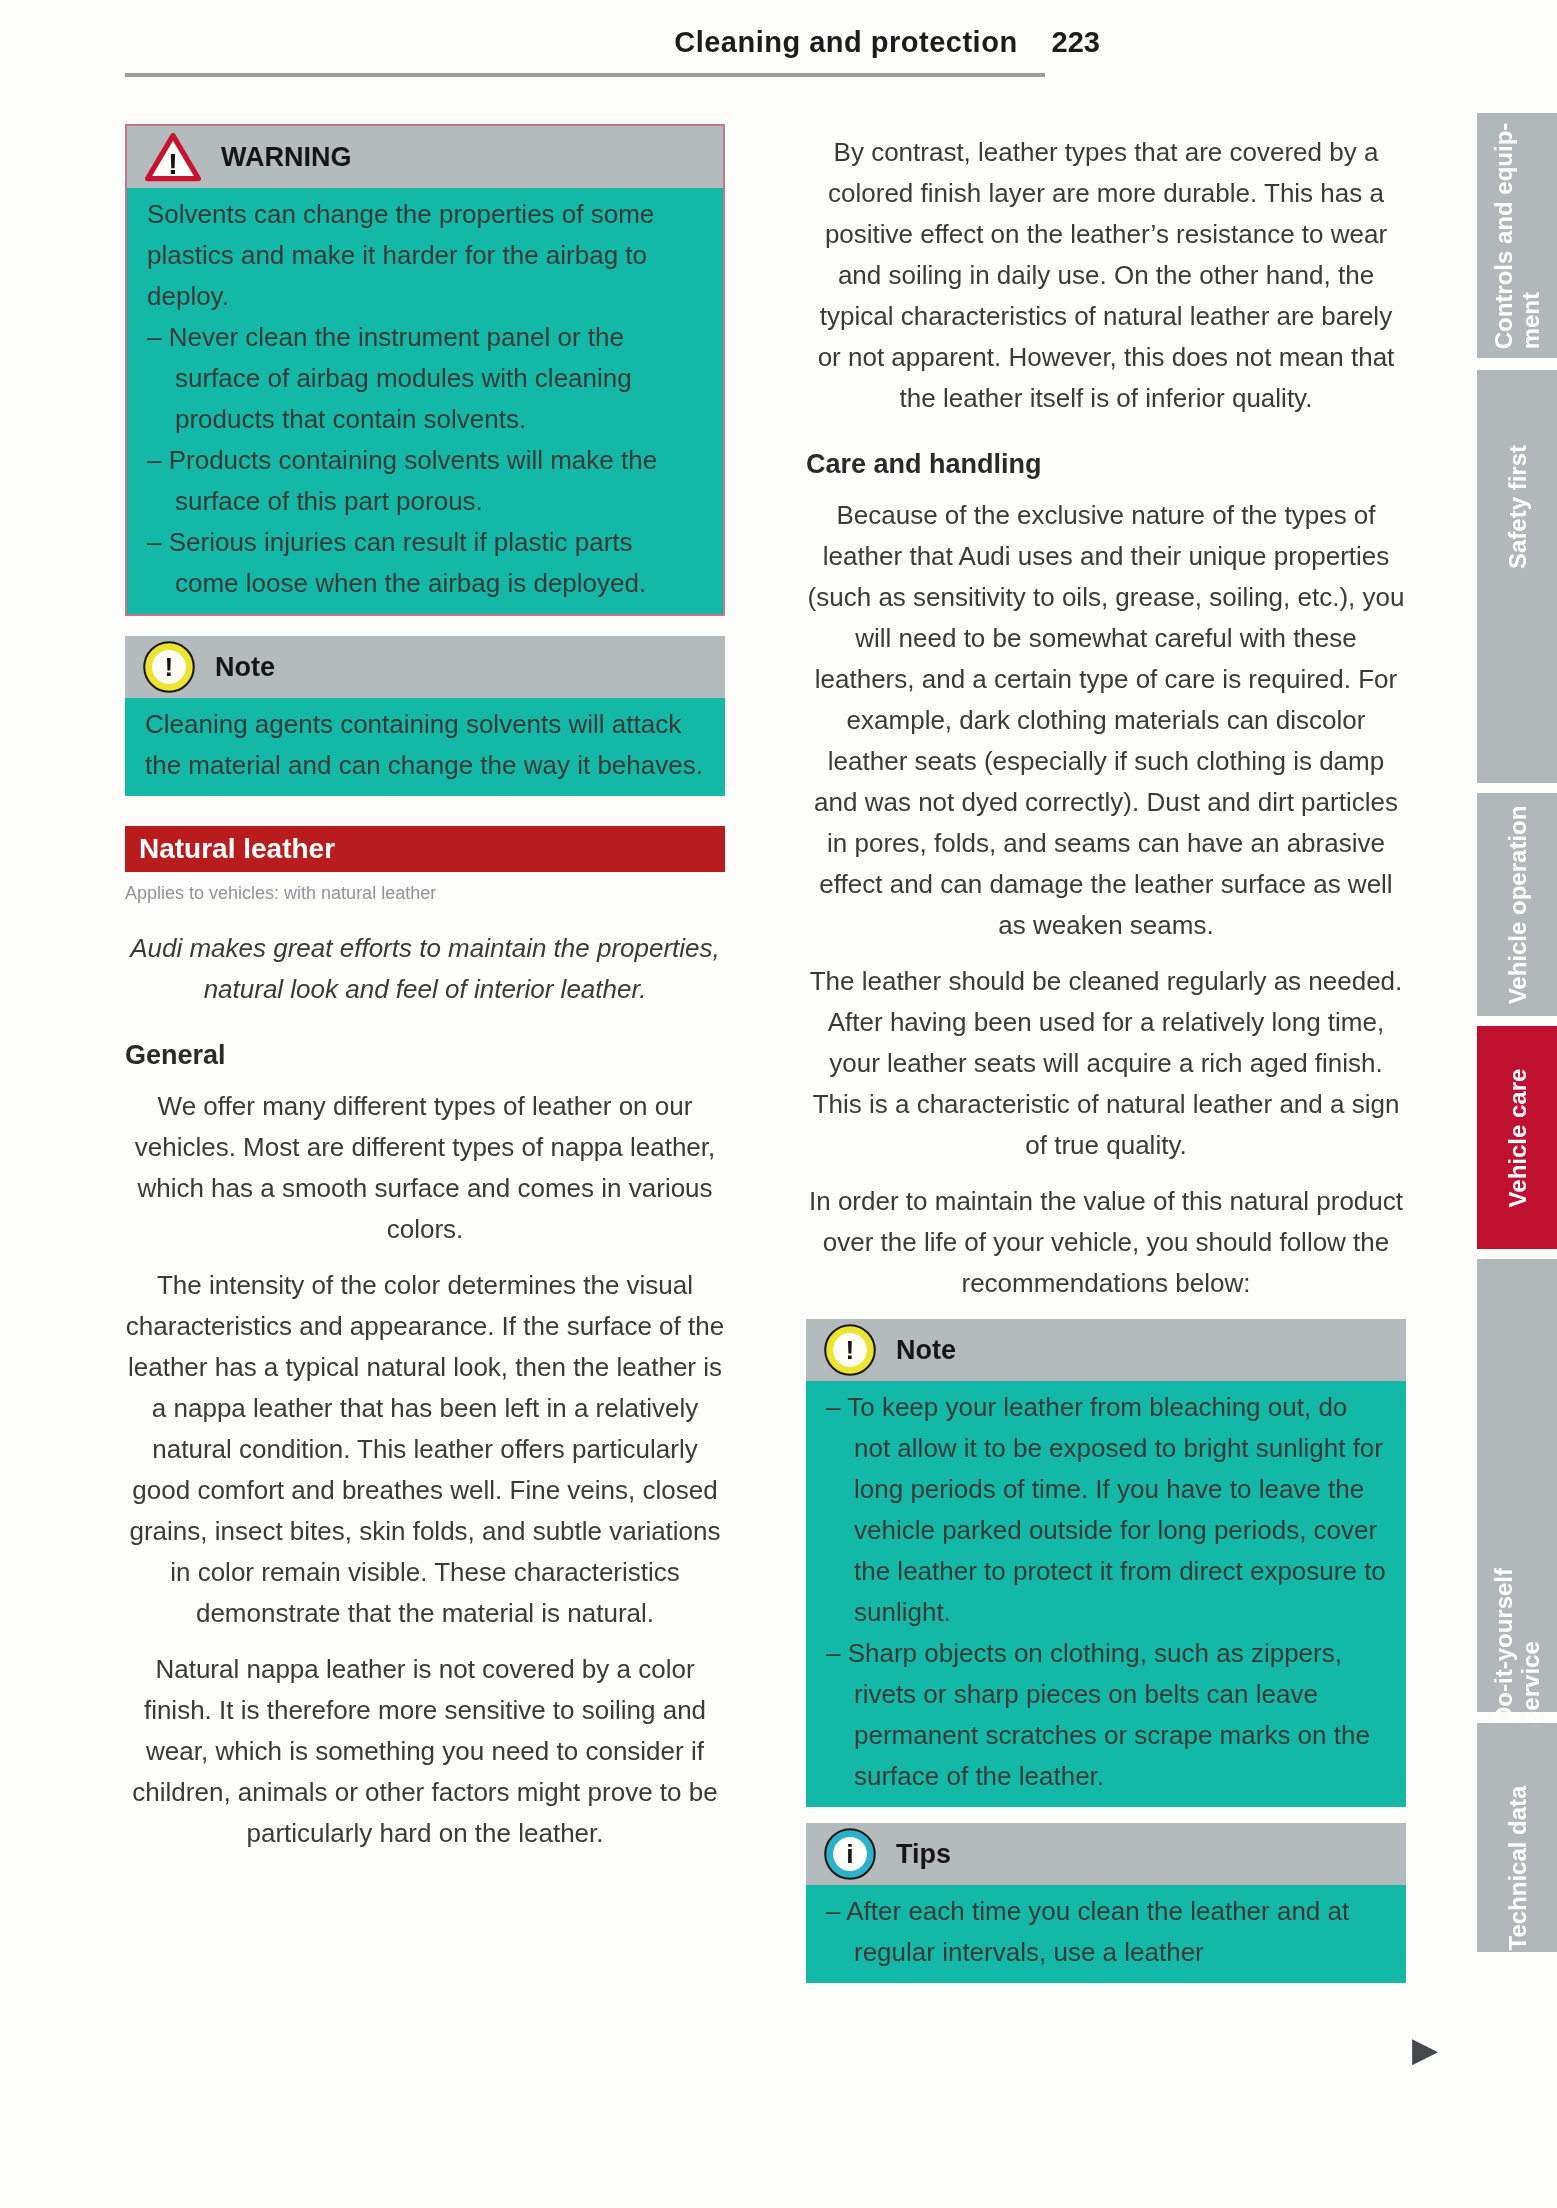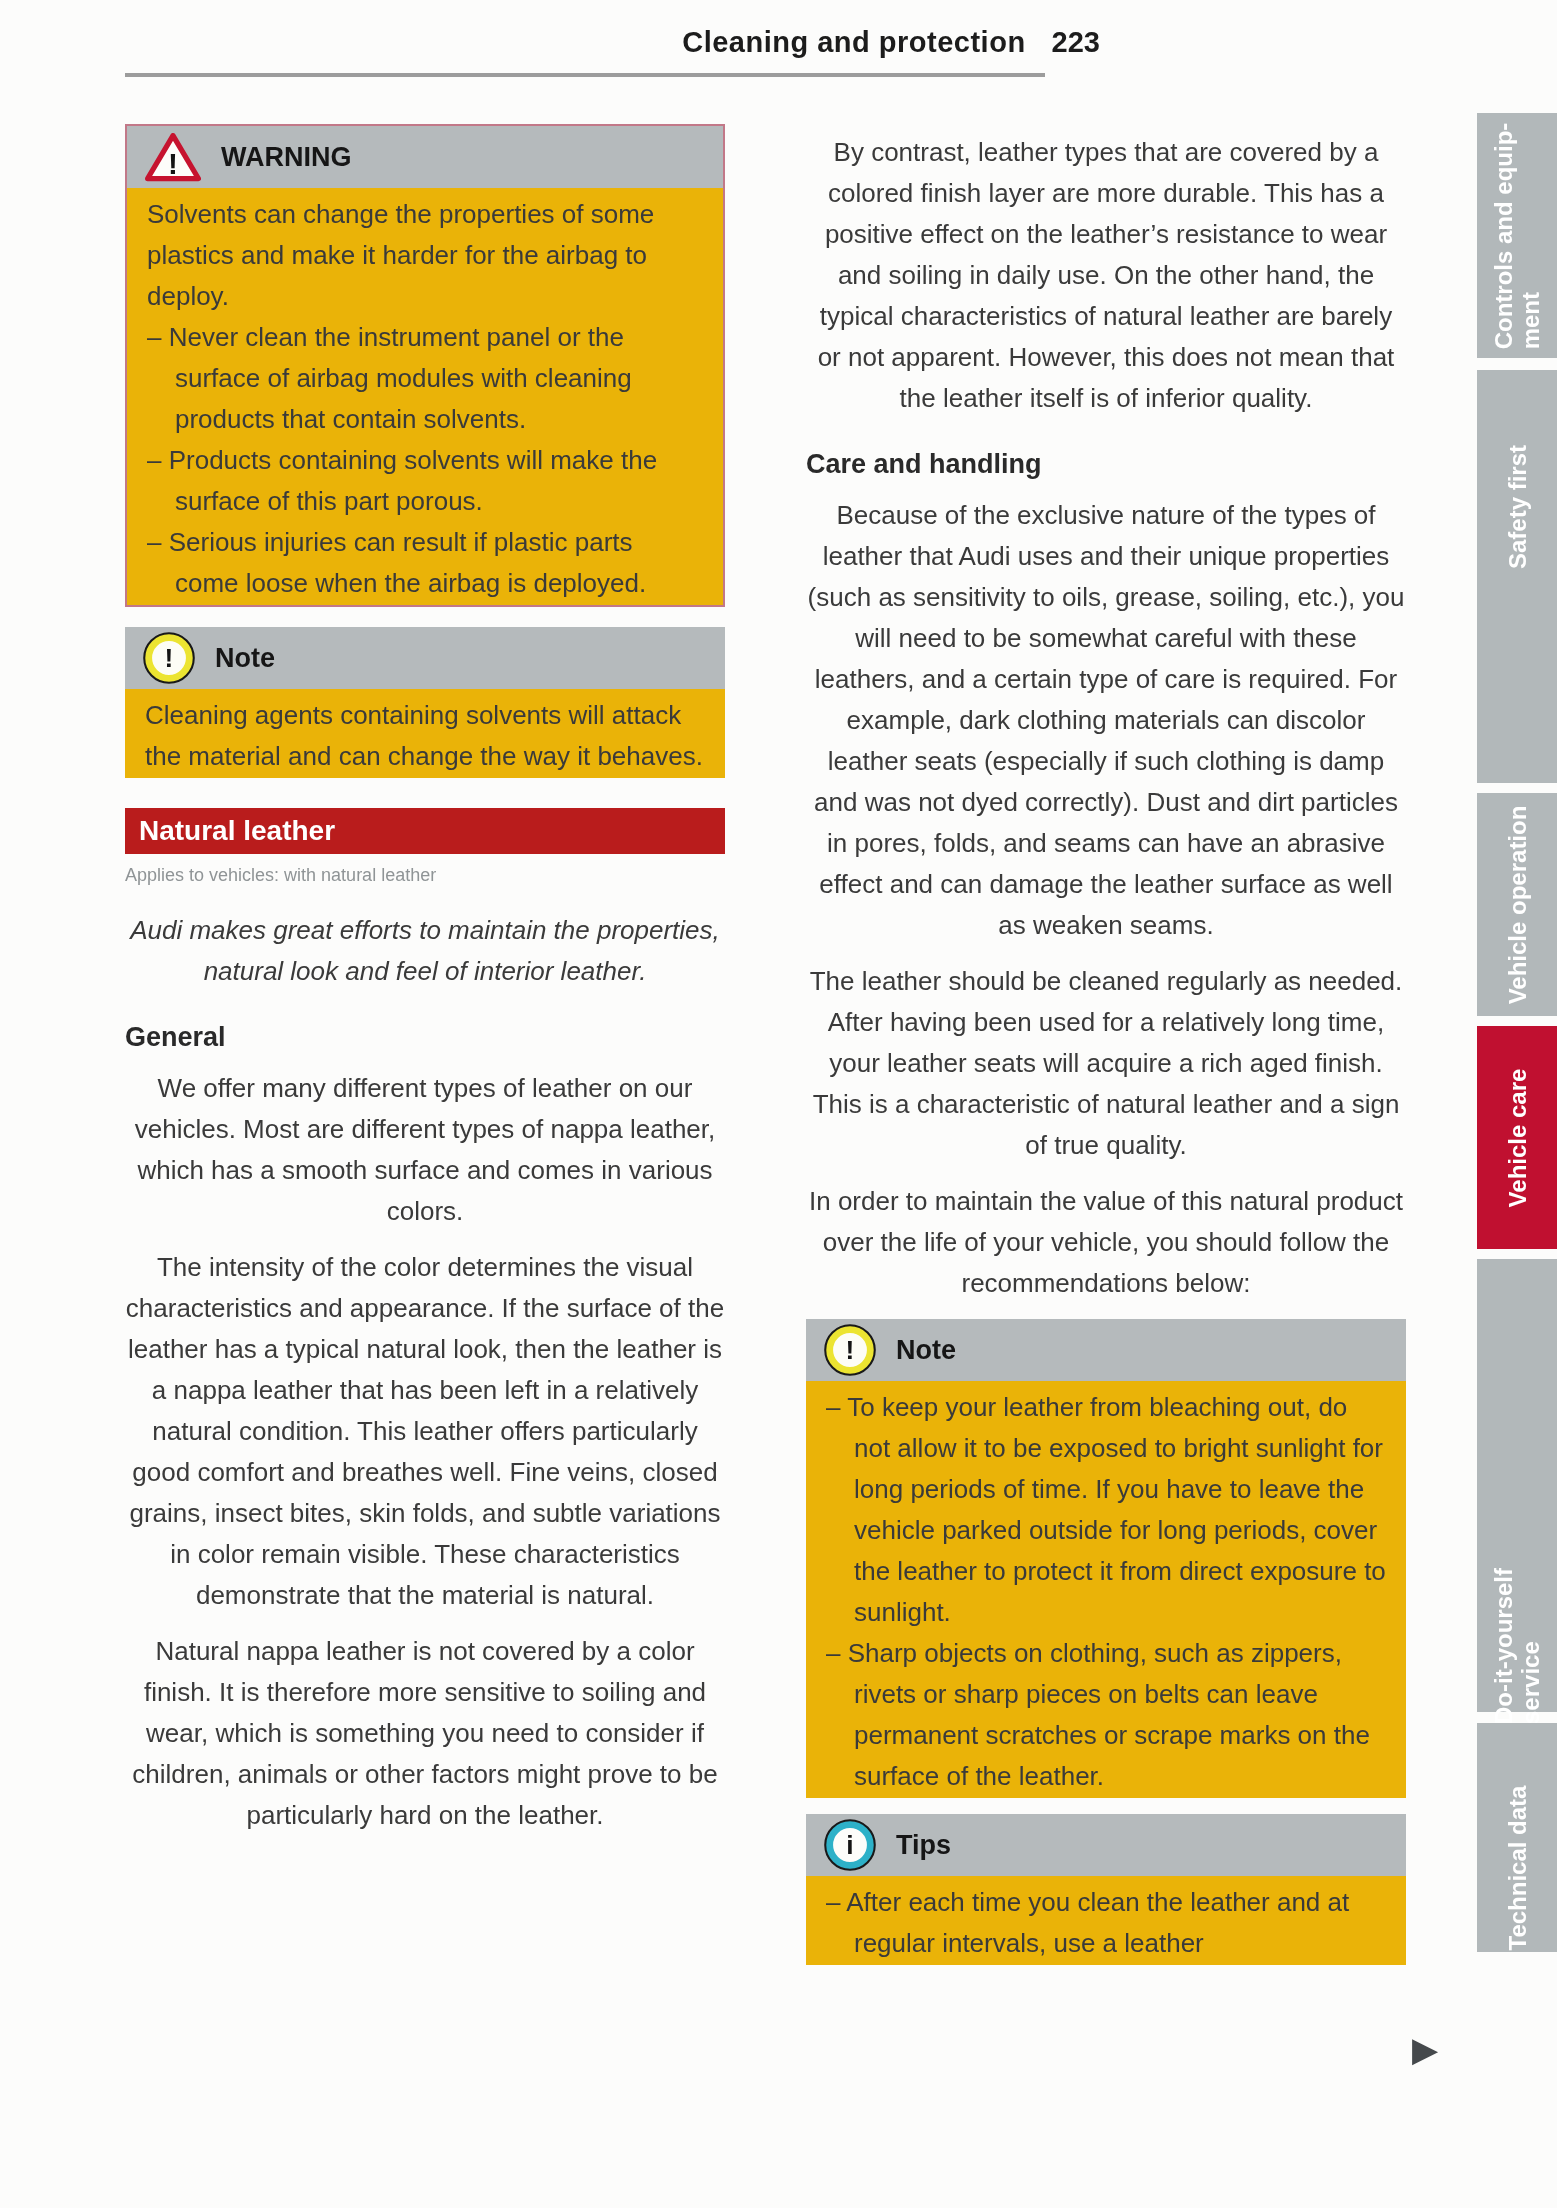--- a/index.html
+++ b/index.html
@@ -5,42 +5,42 @@
   html,body{margin:0;padding:0;}
   body{
     width:1557px;height:2208px;position:relative;
     background:#fcfcfb;color:#3a3a3a;
     font-family:"Liberation Sans", sans-serif;
     overflow:hidden;
   }
   
   .header-row{
     position:absolute;left:125px;top:26px;width:975px;
-    display:flex;justify-content:flex-end;align-items:baseline;gap:26px;
+    display:flex;justify-content:flex-end;align-items:baseline;gap:34px;
     font-weight:bold;color:#1c1c1c;
   }
   .header-title{font-size:29px;letter-spacing:.5px;}
   .header-num{font-size:29px;}
   .header-rule{position:absolute;left:125px;top:73px;width:920px;height:4px;background:#9c9c9c;}
   
   .col{position:absolute;width:600px;font-size:26px;line-height:41px;}
   .col-left{left:125px;top:124px;}
   .col-right{left:806px;top:132px;}
   .col p{margin:0 0 15px 0;text-align:center;}
   .col p.last{margin-bottom:0;}
   h3{font-size:27px;line-height:34px;font-weight:bold;color:#2a2a2a;margin:28px 0 14px 0;}
   .lead{font-style:italic;margin:20px 0 0 0 !important;}
   
   .box{margin:0 0 20px 0;}
   .box-header{
     background:#b5babc;height:62px;
     display:flex;align-items:center;gap:20px;padding:0 18px;
   }
   .box-title{font-weight:bold;font-size:27px;color:#161616;}
-  .box-body{background:#eab308;padding:6px 20px 1px 20px;}
+  .box-body{background:#14b8a6;padding:6px 20px 10px 20px;}
   .warning-box{border:2px solid #c27888;}
   .note-box{margin-bottom:30px;}
   .tips-box{margin-top:16px;}
   .bullet{padding-left:28px;text-indent:-28px;}
   .ref-arrow{padding:0 4px 0 0;}
   em{font-style:italic;}
   .icon-svg{flex:0 0 auto;display:block;}
   
   .section-banner{
     background:#b91c1c;color:#ffffff;font-weight:bold;font-size:28px;

